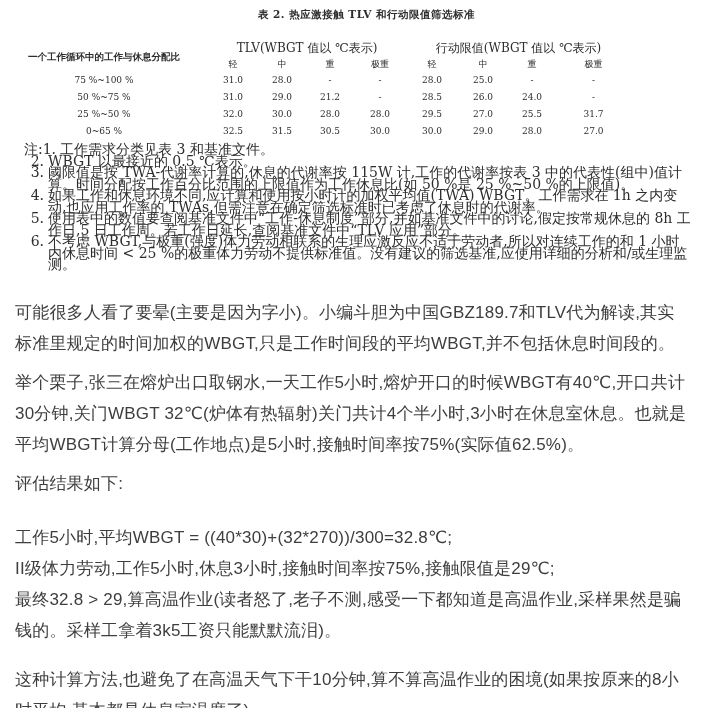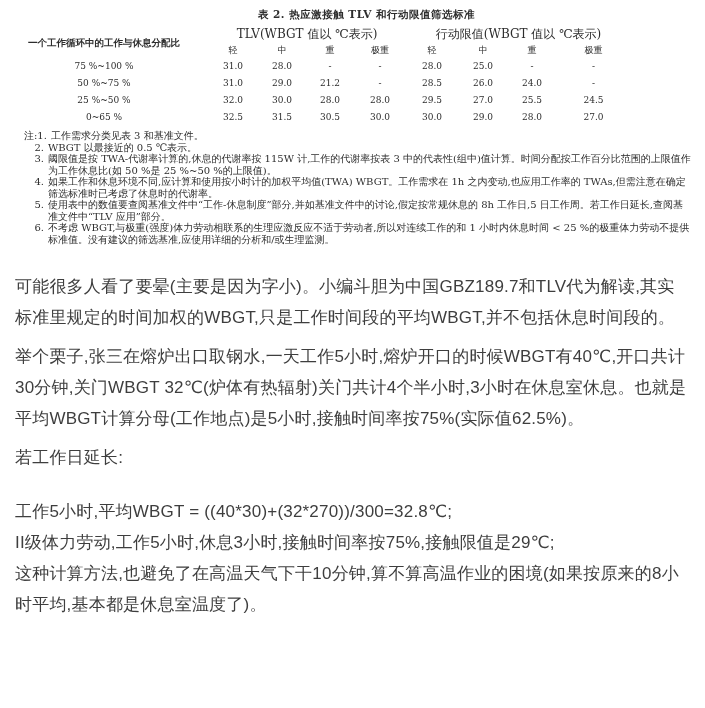--- a/index.html
+++ b/index.html
@@ -20,42 +20,42 @@
   }
   .fig-title {
     text-align: center;
     font-size: 10.5px;
     font-weight: bold;
     line-height: 13px;
     letter-spacing: 0.5px;
     padding-left: 28px;
   }
   table.tlv {
-    margin-top: 5px;
+    margin-top: 19px;
     border-collapse: collapse;
     table-layout: fixed;
     width: 631px;
   }
   table.tlv th, table.tlv td {
     padding: 0;
     font-weight: normal;
     font-size: 9px;
     text-align: center;
     height: 17px;
     line-height: 17px;
     white-space: nowrap;
   }
   table.tlv th.grp { font-size: 12px; font-weight: normal; height: 16px; line-height: 16px; }
   table.tlv th.stub { font-size: 9.5px; font-weight: bold; }
   table.tlv th.sub { height: 16px; line-height: 16px; }
 
   .notes {
     margin: 4px 0 0 24px;
     width: 668px;
-    font-size: 10px;
+    font-size: 14px;
     line-height: 11.5px;
     color: #2d2d2d;
   }
   .note { display: flex; }
   .note .nm { flex: 0 0 24px; text-align: right; padding-right: 4px; white-space: nowrap; }
   .note .nt { flex: 1; }
 
   
   .article {
     margin-top: 26px;
@@ -133,21 +133,21 @@
         </tr>
         <tr>
           <td>25 %~50 %</td>
           <td>32.0</td>
           <td>30.0</td>
           <td>28.0</td>
           <td>28.0</td>
           <td>29.5</td>
           <td>27.0</td>
           <td>25.5</td>
-          <td>24.5</td>
+          <td>31.7</td>
         </tr>
         <tr>
           <td>0~65 %</td>
           <td>32.5</td>
           <td>31.5</td>
           <td>30.5</td>
           <td>30.0</td>
           <td>30.0</td>
           <td>29.0</td>
           <td>28.0</td>
@@ -180,19 +180,20 @@
       <div class="note">
         <span class="nm">6.</span>
         <span class="nt">不考虑 WBGT,与极重(强度)体力劳动相联系的生理应激反应不适于劳动者,所以对连续工作的和 1 小时内休息时间 &lt; 25 %的极重体力劳动不提供标准值。没有建议的筛选基准,应使用详细的分析和/或生理监测。</span>
       </div>
     </div>
   </figure>
 
   <div class="article">
     <p>可能很多人看了要晕(主要是因为字小)。小编斗胆为中国GBZ189.7和TLV代为解读,其实标准里规定的时间加权的WBGT,只是工作时间段的平均WBGT,并不包括休息时间段的。</p>
     <p>举个栗子,张三在熔炉出口取钢水,一天工作5小时,熔炉开口的时候WBGT有40℃,开口共计30分钟,关门WBGT 32℃(炉体有热辐射)关门共计4个半小时,3小时在休息室休息。也就是平均WBGT计算分母(工作地点)是5小时,接触时间率按75%(实际值62.5%)。</p>
-    <p class="gap-lg">若工作日延长:</p>
+    <p class="gap-lg">评估结果如下:</p>
     <p class="gap-0">工作5小时,平均WBGT = ((40*30)+(32*270))/300=32.8℃;</p>
     <p class="gap-0">II级体力劳动,工作5小时,休息3小时,接触时间率按75%,接触限值是29℃;</p>
+    <p class="gap-md">最终32.8 &gt; 29,算高温作业(读者怒了,老子不测,感受一下都知道是高温作业,采样果然是骗钱的。采样工拿着3k5工资只能默默流泪)。</p>
     <p>这种计算方法,也避免了在高温天气下干10分钟,算不算高温作业的困境(如果按原来的8小时平均,基本都是休息室温度了)。</p>
   </div>
 
 </div>
 
 </body></html>

